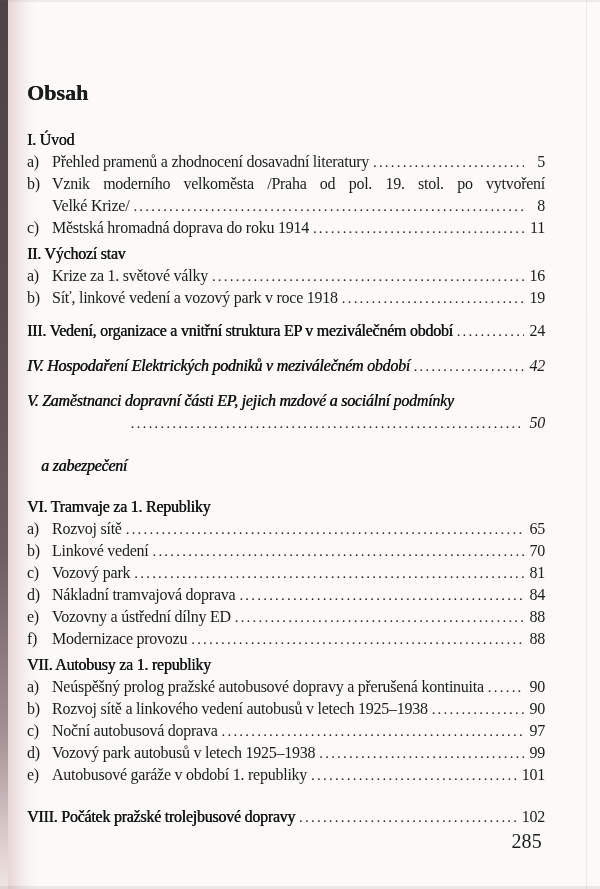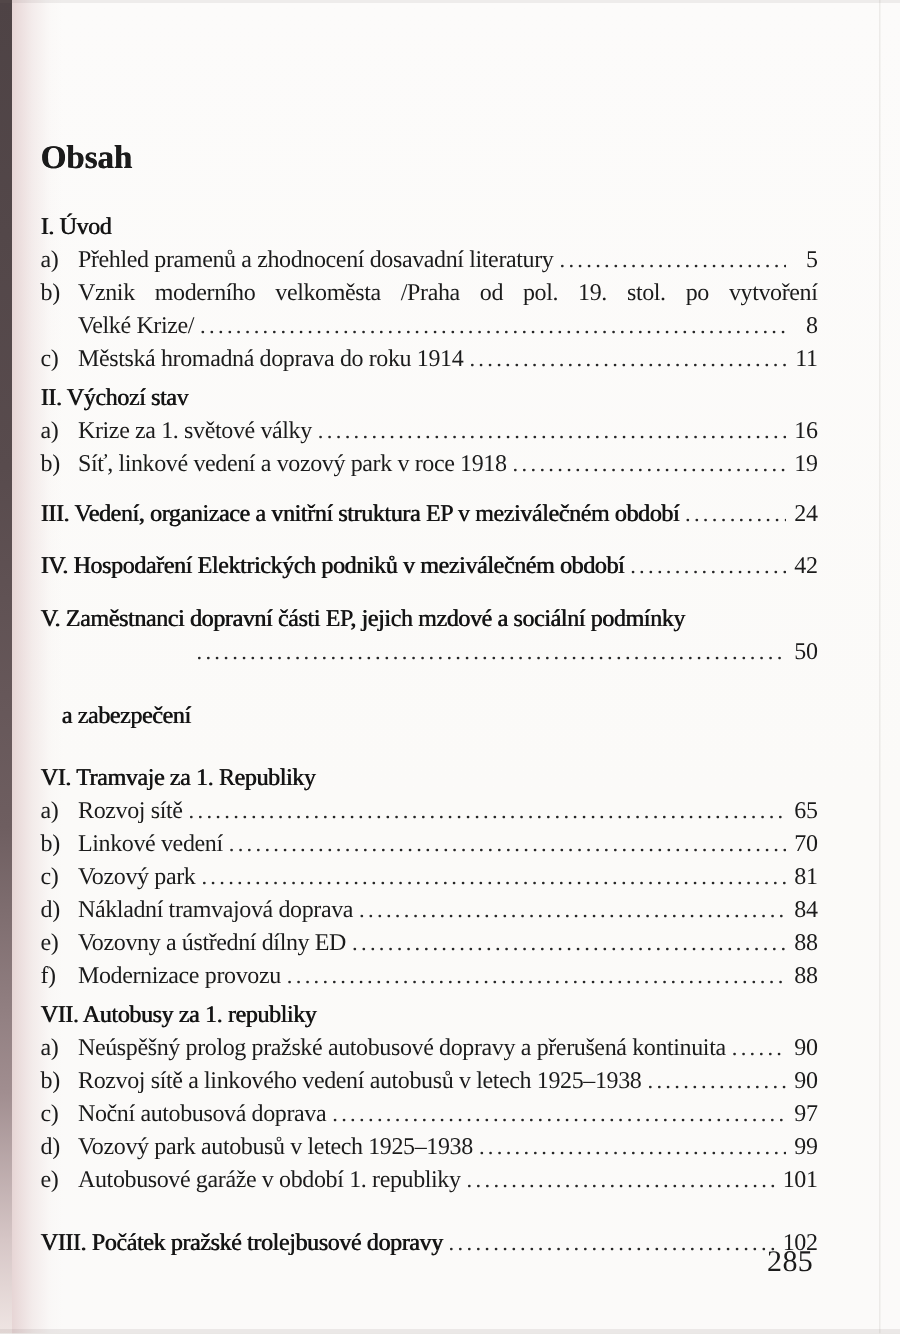--- a/index.html
+++ b/index.html
@@ -25,27 +25,27 @@
   .edge-top{position:absolute;left:0;top:0;width:600px;height:2px;background:rgba(120,110,108,0.10);}
   .edge-bottom{position:absolute;left:0;bottom:0;width:600px;height:3px;background:rgba(120,110,108,0.12);}
   .edge-right{position:absolute;right:13px;top:0;width:1px;height:889px;background:rgba(150,140,135,0.14);}
 
   .content{
     position:absolute;left:0;top:0;width:600px;height:889px;
     padding:80px 55px 0 27px;box-sizing:border-box;
     font-size:16px;letter-spacing:-0.25px;
   }
   .h1{
-    font-size:22px;line-height:26px;margin:12px 0 23px 0;
+    font-size:22px;line-height:26px;margin:0 0 23px 0;
     font-weight:bold;letter-spacing:0;
     text-shadow:0.3px 0 0 currentColor;
   }
   .sec{margin:0;}
   .mt4{margin-top:4px;}  .mt7{margin-top:19px;}  .mt9{margin-top:20px;}
-  .mt11{margin-top:11px;} .mt13{margin-top:13px;}
+  .mt11{margin-top:11px;} .mt13{margin-top:13px;font-style:italic;}
 
   .row{display:flex;align-items:flex-start;line-height:22px;}
   .h{ text-shadow:0.45px 0 0 currentColor; color:#151515; }
   .lbl{flex:0 0 25px;}
   .sp{flex:0 0 25px;}
   .txt{white-space:nowrap;}
   .fill{flex:1 1 auto;white-space:normal;}
   .just{text-align:justify;text-align-last:justify;}
   .ind{padding-left:14px;margin-top:43px;}
   .leader{

